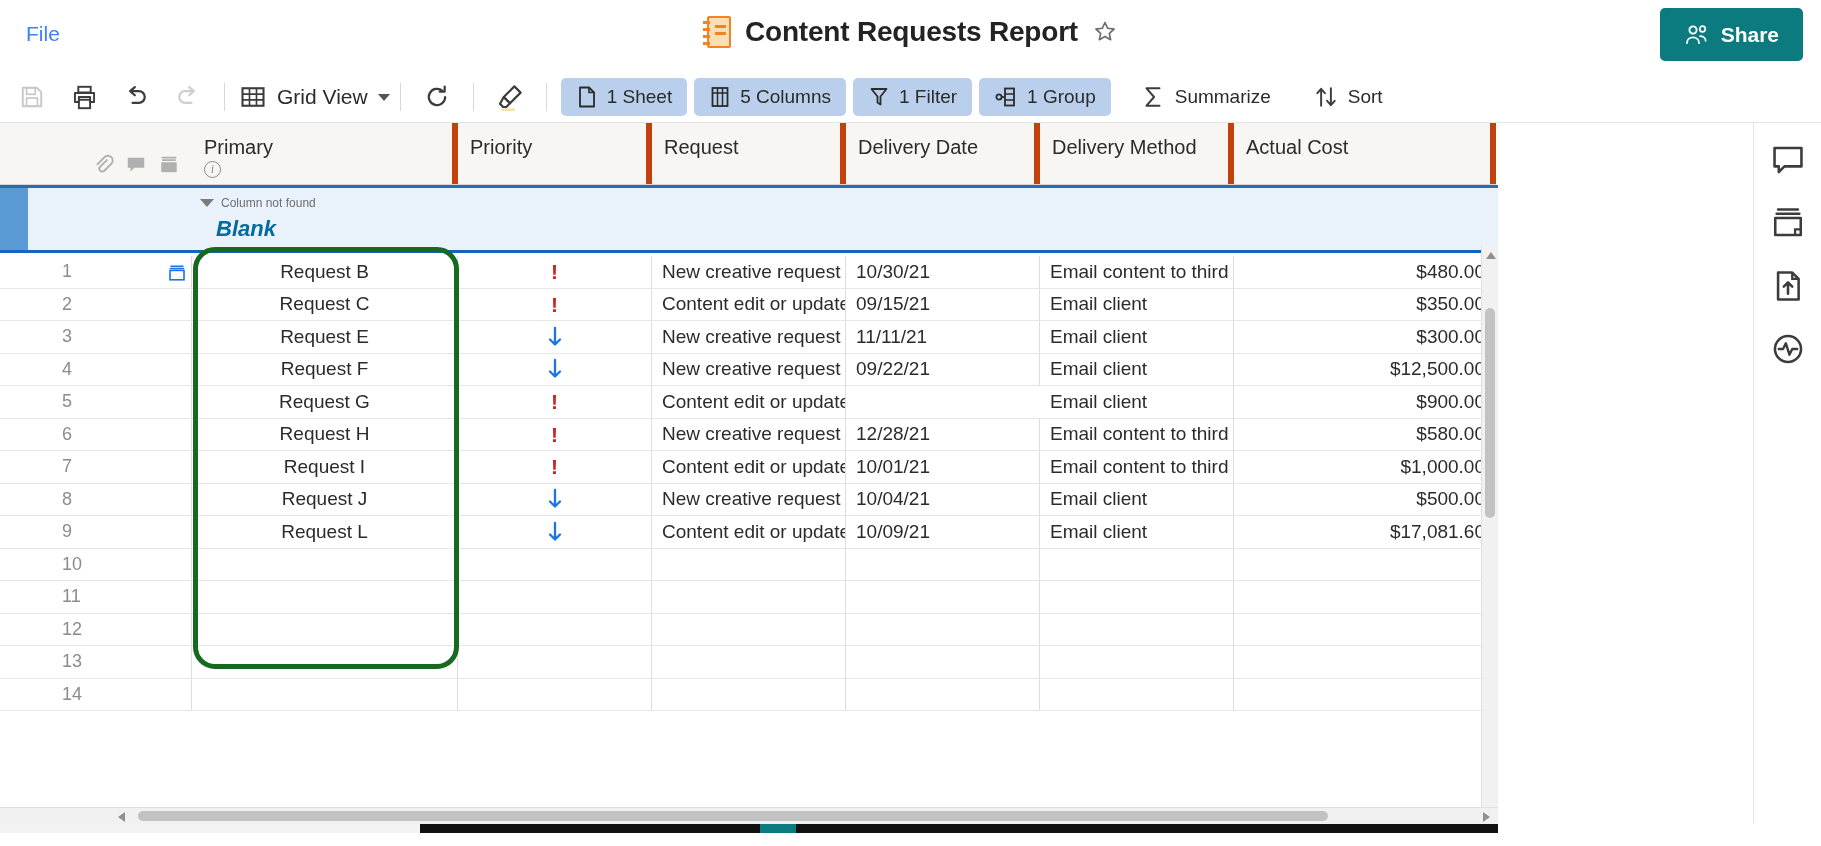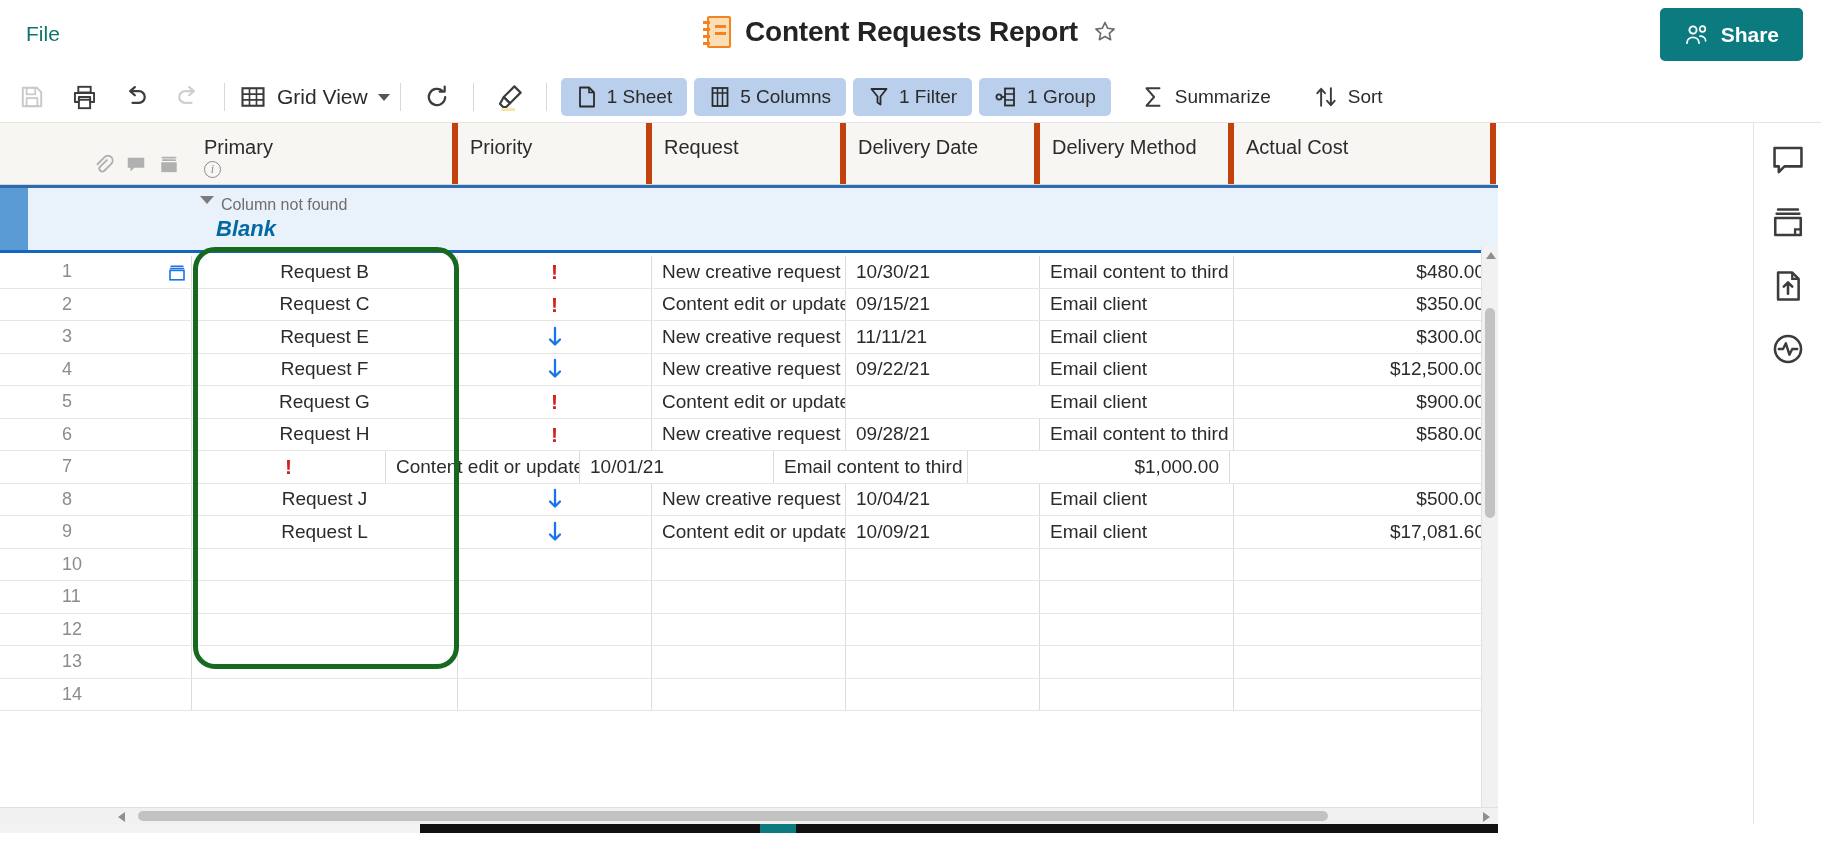--- a/index.html
+++ b/index.html
@@ -12,21 +12,21 @@
   }
   #app { position: relative; width: 1821px; height: 846px; }
 
   
   .topbar {
     position: absolute; left: 0; top: 0; width: 1821px; height: 72px;
     background: #ffffff;
   }
   .file-menu {
     position: absolute; left: 26px; top: 22px;
-    font-size: 21px; color: #0f766e; cursor: pointer;
+    font-size: 21px; color: #3b82f6; cursor: pointer;
   }
   .title-wrap {
     position: absolute; left: 0; top: 16px; width: 1821px;
     display: flex; align-items: center; justify-content: center; gap: 14px;
   }
   .doc-icon { width: 28px; height: 32px; position: relative; flex: 0 0 auto; }
   .doc-icon .book {
     position: absolute; left: 4px; top: 0; width: 24px; height: 32px;
     background: #fbdfb4; border: 2.5px solid #f58220; border-radius: 2px;
   }
@@ -107,22 +107,22 @@
 
   
   .group-row {
     position: absolute; left: 0; top: 62px; width: 1498px; height: 68px;
     background: #e9f1fa;
     border-top: 3px solid #2b6cb0; border-bottom: 3px solid #1565c0;
   }
   .group-accent { position: absolute; left: 0; top: 0; width: 28px; height: 100%; background: #5b9bd5; }
   .group-label {
     position: absolute; left: 200px; top: 8px;
-    font-size: 16px; color: #6e6e6e;
-    display: flex; align-items: flex-start; gap: 7px;
+    font-size: 12px; color: #6e6e6e;
+    display: flex; align-items: center; gap: 7px;
   }
   .gcaret { width: 0; height: 0; border-left: 7px solid transparent; border-right: 7px solid transparent; border-top: 8px solid #7b7b7b; }
   .group-value {
     position: absolute; left: 216px; top: 28px;
     font-size: 22px; font-weight: bold; font-style: italic; color: #0369a1;
   }
 
   
   .rows { position: absolute; left: 0; top: 133px; width: 1498px; }
   .row { display: flex; height: 32.5px; border-bottom: 1px solid #e6e6e6; }
@@ -510,32 +510,35 @@
           <div class="cell c-primary" style="width: 266px; flex: 0 0 266px;">
             <span>Request H</span>
           </div>
           <div class="cell c-priority" style="width: 194px; flex: 0 0 194px;">
             <span class="bang">!</span>
           </div>
           <div class="cell " style="width: 194px; flex: 0 0 194px;">
             <span>New creative request</span>
           </div>
           <div class="cell " style="width: 194px; flex: 0 0 194px;">
-            <span>09/28/21</span>
+            <span>12/28/21</span>
           </div>
           <div class="cell " style="width: 194px; flex: 0 0 194px;">
             <span>Email content to third p</span>
           </div>
           <div class="cell c-cost" style="width: 262px; flex: 0 0 262px;">
             <span>$580.00</span>
           </div>
         </div>
         <div class="row">
           <div class="num">
             <span class="idx">7</span>
+          </div>
+          <div class="cell c-primary" style="width: 266px; flex: 0 0 266px;">
+            <span>Request I</span>
           </div>
           <div class="cell c-priority" style="width: 194px; flex: 0 0 194px;">
             <span class="bang">!</span>
           </div>
           <div class="cell " style="width: 194px; flex: 0 0 194px;">
             <span>Content edit or update</span>
           </div>
           <div class="cell " style="width: 194px; flex: 0 0 194px;">
             <span>10/01/21</span>
           </div>

